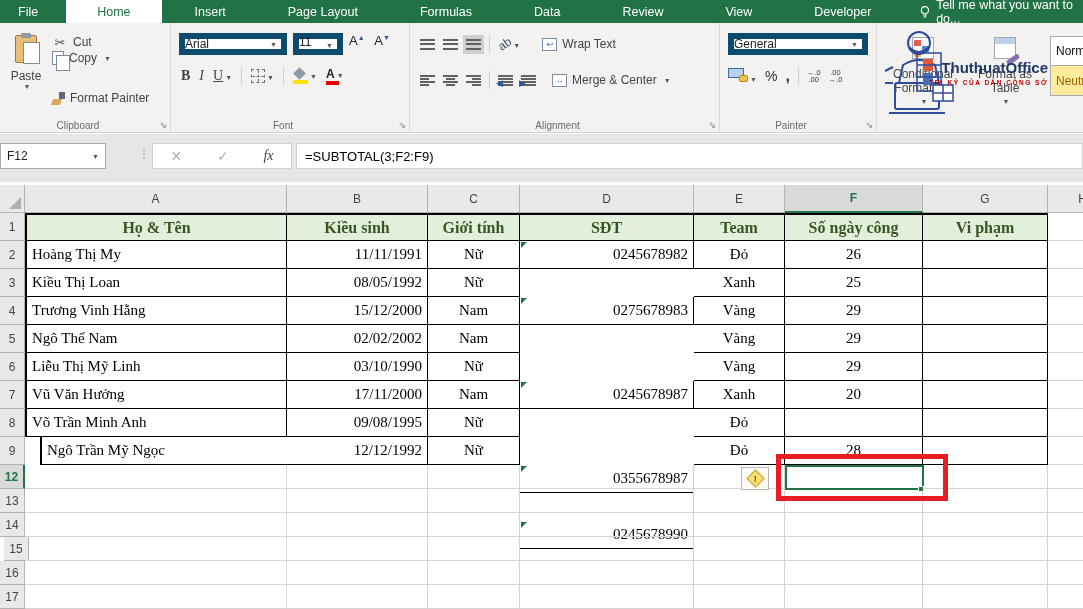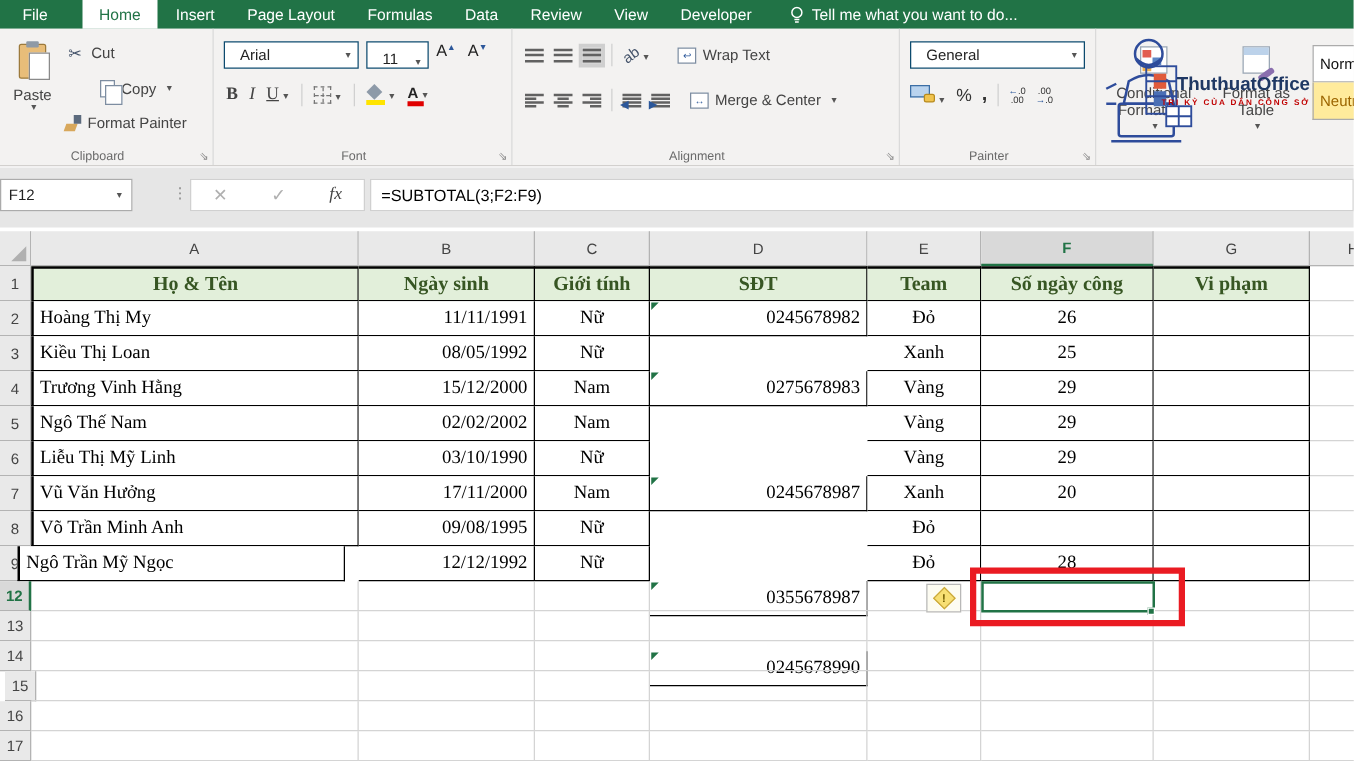--- a/index.html
+++ b/index.html
@@ -2,21 +2,21 @@
 <html><head>
 <meta charset="utf-8">
 <style>
   * { box-sizing: border-box; margin: 0; padding: 0; }
   html,body { width:1083px; height:609px; overflow:hidden; }
   body { font-family:"Liberation Sans", sans-serif; background:#fff; position:relative; }
 
   
   .tabbar { position:absolute; left:0; top:0; width:1083px; height:23px; background:#217346;
             display:flex; align-items:stretch; color:#fff; font-size:12.5px; }
-  .tab { display:flex; align-items:center; padding:0 13px; cursor:default; white-space:nowrap; }
+  .tab { display:flex; align-items:center; padding:0 31px; cursor:default; white-space:nowrap; }
   .tab.file { margin-left:2px; padding:0 16px; }
   .tab.active { background:#fff; color:#217346; margin-left:12px; margin-right:2px; }
   .tellme { display:flex; align-items:center; gap:6px; padding-left:18px; }
   .bulb { width:11px; height:14px; }
 
   
   .ribbon { position:absolute; left:0; top:23px; width:1083px; height:110px; background:#f3f2f1;
             border-bottom:1px solid #d2d0ce; display:flex; font-size:12px; color:#444; }
   .rgroup { position:relative; height:100%; border-right:1px solid #dadada; flex-shrink:0; }
   .rgroup-label { position:absolute; bottom:1px; left:0; right:14px; text-align:center;
@@ -35,22 +35,22 @@
   .clip-small { position:absolute; left:52px; display:flex; align-items:center; gap:5px; height:22px; cursor:default; white-space:nowrap; }
   .ic12 { width:16px; text-align:center; font-size:13px; color:#44536a; flex-shrink:0; }
   .copy-ic { position:relative; width:12px; height:14px; border:1px solid #7d8da1; background:#fff; }
   .copy-ic::before { content:""; position:absolute; left:3px; top:3px; width:12px; height:14px; border:1px solid #7d8da1; background:#fff; }
   .fp-ic { width:13px; height:13px; position:relative; }
   .fp-ic::before { content:""; position:absolute; left:0; bottom:0; width:9px; height:6px; background:#d8a85c; transform:skewX(-20deg); }
   .fp-ic::after { content:""; position:absolute; right:0; top:0; width:6px; height:7px; background:#5b6a7d; }
 
   
   .g-font { width:239px; }
-  .combo { background:#fff; border:1px solid #0c4a6e; height:22px; display:flex; align-items:center;
-           padding:0 12px; font-size:12px; color:#222; position:relative; }
+  .combo { background:#fff; border:6px solid #0c4a6e; height:22px; display:flex; align-items:center;
+           padding:0 0; font-size:12px; color:#222; position:relative; }
   .combo .ddarrow { position:absolute; right:4px; }
   .fname { position:absolute; left:8px; top:10px; width:108px; }
   .fsize { position:absolute; left:122px; top:10px; width:50px;align-items:flex-end; }
   .fgrow { position:absolute; left:178px; top:10px; font-size:13px; color:#222; }
   .fgrow sup { font-size:7px; color:#2b579a; }
   .fontrow2 { position:absolute; left:10px; top:44px; display:flex; align-items:center; gap:9px; }
   .bld { font-family:"Liberation Serif",serif; font-weight:bold; font-size:14px; }
   .ita { font-family:"Liberation Serif",serif; font-style:italic; font-size:14px; }
   .und { font-family:"Liberation Serif",serif; font-size:14px; text-decoration:underline; }
   .vsep { width:1px; height:18px; background:#d0d0d0; }
@@ -188,21 +188,21 @@
   <div class="rgroup g-clip">
     <div class="paste-btn">
       <div class="clipboard-ic"></div>
       <span class="paste-txt">Paste</span>
       <span class="ddarrow">▼</span>
     </div>
     <div class="clip-small" style="top:8px;">
       <span class="ic12">✂</span>
       <span>Cut</span>
     </div>
-    <div class="clip-small" style="top:37px;margin-left:28px;">
+    <div class="clip-small" style="top:24px;">
       <span class="copy-ic"></span>
       <span>Copy</span>
       <span class="ddarrow">▼</span>
     </div>
     <div class="clip-small" style="top:64px;">
       <span class="fp-ic"></span>
       <span>Format Painter</span>
     </div>
     <div class="rgroup-label">Clipboard</div>
     <span class="launcher">⇘</span>
@@ -394,21 +394,21 @@
     <div class="cell hdr" style="left: 25px; top: 0px; width: 262px; height: 28px;">A</div>
     <div class="cell hdr" style="left: 287px; top: 0px; width: 141px; height: 28px;">B</div>
     <div class="cell hdr" style="left: 428px; top: 0px; width: 92px; height: 28px;">C</div>
     <div class="cell hdr" style="left: 520px; top: 0px; width: 174px; height: 28px;">D</div>
     <div class="cell hdr" style="left: 694px; top: 0px; width: 91px; height: 28px;">E</div>
     <div class="cell hdr selhdr selcol" style="left: 785px; top: 0px; width: 138px; height: 28px;">F</div>
     <div class="cell hdr" style="left: 923px; top: 0px; width: 125px; height: 28px;">G</div>
     <div class="cell hdr" style="left: 1048px; top: 0px; width: 70px; height: 28px;">H</div>
     <div class="cell hdr" style="left: 0px; top: 28px; width: 25px; height: 28px;">1</div>
     <div class="cell tcell first trow1 thead" style="left: 25px; top: 28px; width: 262px; height: 28px;">Họ &amp; Tên</div>
-    <div class="cell tcell trow1 thead" style="left: 287px; top: 28px; width: 141px; height: 28px;">Ngày sinh</div>
+    <div class="cell tcell trow1 thead" style="left: 287px; top: 28px; width: 141px; height: 28px;">Kiều sinh</div>
     <div class="cell tcell trow1 thead" style="left: 428px; top: 28px; width: 92px; height: 28px;">Giới tính</div>
     <div class="cell tcell trow1 thead" style="left: 520px; top: 28px; width: 174px; height: 28px;">SĐT</div>
     <div class="cell tcell trow1 thead" style="left: 694px; top: 28px; width: 91px; height: 28px;">Team</div>
     <div class="cell tcell trow1 thead" style="left: 785px; top: 28px; width: 138px; height: 28px;">Số ngày công</div>
     <div class="cell tcell trow1 thead" style="left: 923px; top: 28px; width: 125px; height: 28px;">Vi phạm</div>
     <div class="cell cell gline" style="left: 1048px; top: 28px; width: 70px; height: 28px;"></div>
     <div class="cell hdr" style="left: 0px; top: 56px; width: 25px; height: 28px;">2</div>
     <div class="cell tcell first a-left" style="left: 25px; top: 56px; width: 262px; height: 28px;">Hoàng Thị My</div>
     <div class="cell tcell a-right" style="left: 287px; top: 56px; width: 141px; height: 28px;">11/11/1991</div>
     <div class="cell tcell a-center" style="left: 428px; top: 56px; width: 92px; height: 28px;">Nữ</div>
@@ -463,21 +463,21 @@
     <div class="cell hdr" style="left: 0px; top: 224px; width: 25px; height: 28px;">8</div>
     <div class="cell tcell first a-left" style="left: 25px; top: 224px; width: 262px; height: 28px;">Võ Trần Minh Anh</div>
     <div class="cell tcell a-right" style="left: 287px; top: 224px; width: 141px; height: 28px;">09/08/1995</div>
     <div class="cell tcell a-center" style="left: 428px; top: 224px; width: 92px; height: 28px;">Nữ</div>
     <div class="cell tcell a-right tri" style="left: 520px; top: 224px; width: 174px; height: 28px;">0245678990</div>
     <div class="cell tcell a-center" style="left: 694px; top: 224px; width: 91px; height: 28px;">Đỏ</div>
     <div class="cell tcell a-center" style="left: 785px; top: 224px; width: 138px; height: 28px;"></div>
     <div class="cell tcell a-center" style="left: 923px; top: 224px; width: 125px; height: 28px;"></div>
     <div class="cell cell gline" style="left: 1048px; top: 224px; width: 70px; height: 28px;"></div>
     <div class="cell hdr" style="left: 0px; top: 252px; width: 25px; height: 28px;">9</div>
-    <div class="cell tcell first a-left" style="left: 14px; top: 252px; width: 262px; height: 28px; text-align: center;">Ngô Trần Mỹ Ngọc</div>
+    <div class="cell tcell first a-left" style="left: 40px; top: 252px; width: 262px; height: 28px; text-align: center;">Ngô Trần Mỹ Ngọc</div>
     <div class="cell tcell a-right" style="left: 287px; top: 252px; width: 141px; height: 28px;">12/12/1992</div>
     <div class="cell tcell a-center" style="left: 428px; top: 252px; width: 92px; height: 28px;">Nữ</div>
     <div class="cell tcell a-center" style="left: 694px; top: 252px; width: 91px; height: 28px;">Đỏ</div>
     <div class="cell tcell a-center" style="left: 785px; top: 252px; width: 138px; height: 28px;">28</div>
     <div class="cell tcell a-center" style="left: 923px; top: 252px; width: 125px; height: 28px;"></div>
     <div class="cell cell gline" style="left: 1048px; top: 252px; width: 70px; height: 28px;"></div>
     <div class="cell hdr selhdr selrow" style="left: 0px; top: 280px; width: 25px; height: 24px;">12</div>
     <div class="cell cell gline" style="left: 25px; top: 280px; width: 262px; height: 24px;"></div>
     <div class="cell cell gline" style="left: 287px; top: 280px; width: 141px; height: 24px;"></div>
     <div class="cell cell gline" style="left: 428px; top: 280px; width: 92px; height: 24px;"></div>

